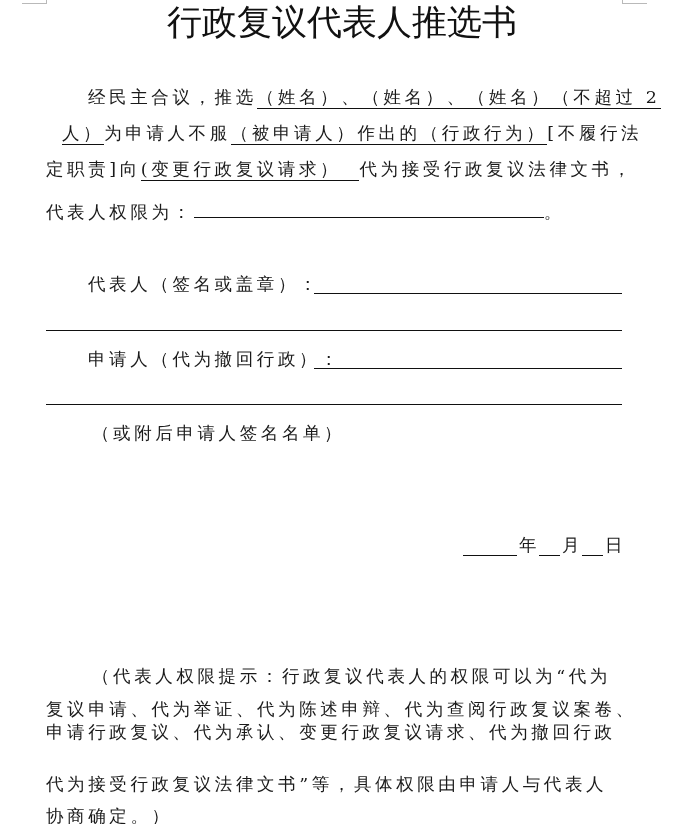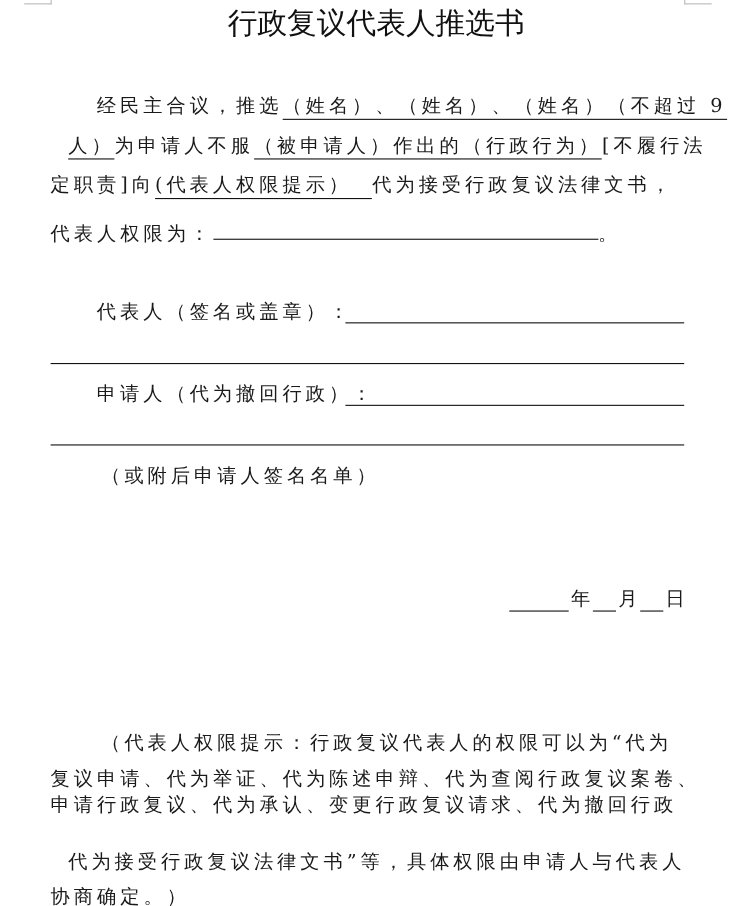--- a/index.html
+++ b/index.html
@@ -26,21 +26,21 @@
     }
     .corner-tr {
       left: 622px; top: -1px; width: 24px; height: 4px;
       border-width: 0 0 1px 1px;
     }
     .title {
       position: absolute;
       left: 0; top: 4px; width: 684px;
       text-align: center;
       font-family: "DejaVu Sans", "Liberation Sans", sans-serif;
-      font-size: 27px;
+      font-size: 35px;
       line-height: 36px;
       color: #111;
       letter-spacing: 0px;
     }
     .line {
       position: absolute;
       font-size: 17.5px;
       line-height: 24px;
       letter-spacing: 3.6px;
       white-space: nowrap;
@@ -64,29 +64,29 @@
   </style>
 </head>
 <body>
 
 <div class="corner corner-tl"></div>
 <div class="corner corner-tr"></div>
 
 <div class="title">行政复议代表人推选书</div>
 
 <div class="line" style="left:88px; top:85px;">
-  <span>经民主合议，推选</span><span class="u">（姓名）、（姓名）、（姓名）（不超过 9</span>
+  <span>经民主合议，推选</span><span class="u">（姓名）、（姓名）、（姓名）（不超过 2</span>
 </div>
 
 <div class="line" style="left:46px; top:121px;margin-left:16px;">
   <span class="u">人）</span><span>为申请人不服</span><span class="u">（被申请人）作出的（行政行为）</span><span>[不履行法</span>
 </div>
 
 <div class="line" style="left:46px; top:157px;">
-  <span>定职责]向</span><span class="u" style="white-space:pre;">(代表人权限提示）  </span><span>代为接受行政复议法律文书，</span>
+  <span>定职责]向</span><span class="u" style="white-space:pre;">(变更行政复议请求）  </span><span>代为接受行政复议法律文书，</span>
 </div>
 
 <div class="line" style="left:46px; top:199px;">
   <span>代表人权限为：</span><span class="blank" style="width:350px;"></span><span>。</span>
 </div>
 
 <div class="line" style="left:88px; top:272px;">代表人（签名或盖章）：</div>
 <div class="rule" style="left:314px; top:293px; width:308px;"></div>
 <div class="rule" style="left:46px; top:330px; width:576px;"></div>
 
@@ -99,14 +99,14 @@
 <div class="rule" style="left:463px; top:555px; width:54px;"></div>
 <div class="line" style="left:519px; top:533px;">年</div>
 <div class="rule" style="left:539px; top:555px; width:21px;"></div>
 <div class="line" style="left:562px; top:533px;">月</div>
 <div class="rule" style="left:582px; top:555px; width:21px;"></div>
 <div class="line" style="left:605px; top:533px;">日</div>
 
 <div class="line" style="left:92px; top:664px;">（代表人权限提示：行政复议代表人的权限可以为“代为</div>
 <div class="line" style="left:46px; top:720px;">申请行政复议、代为承认、变更行政复议请求、代为撤回行政</div>
 <div class="line" style="left:46px; top:697px;">复议申请、代为举证、代为陈述申辩、代为查阅行政复议案卷、</div>
-<div class="line" style="left:46px; top:772px;margin-left:16px;">代为接受行政复议法律文书”等，具体权限由申请人与代表人</div>
+<div class="line" style="left:46px; top:772px;">代为接受行政复议法律文书”等，具体权限由申请人与代表人</div>
 <div class="line" style="left:46px; top:804px;">协商确定。）</div>
 
 </body></html>

